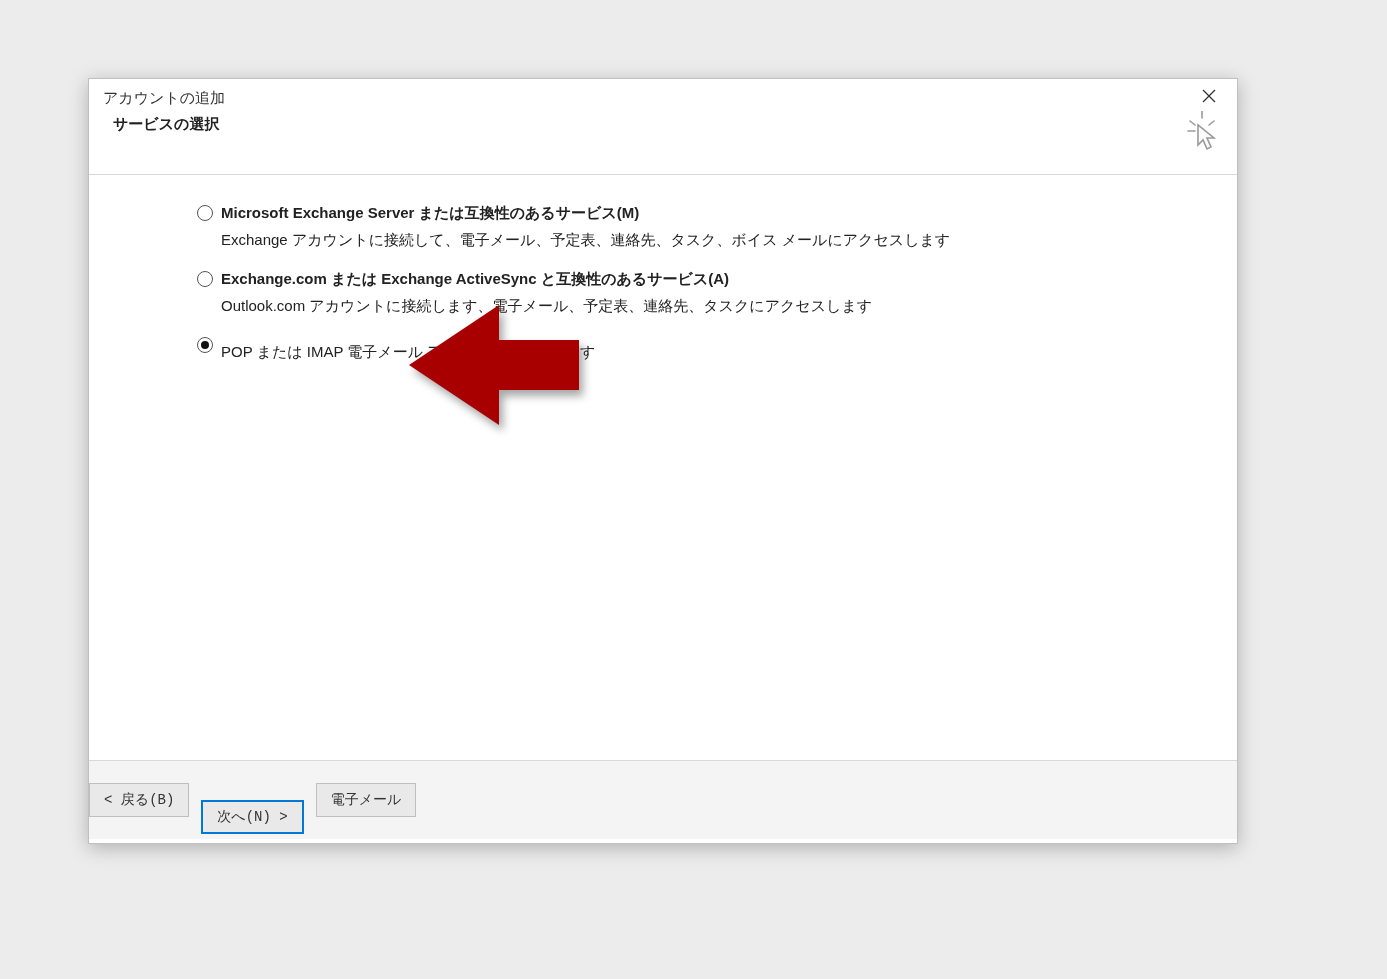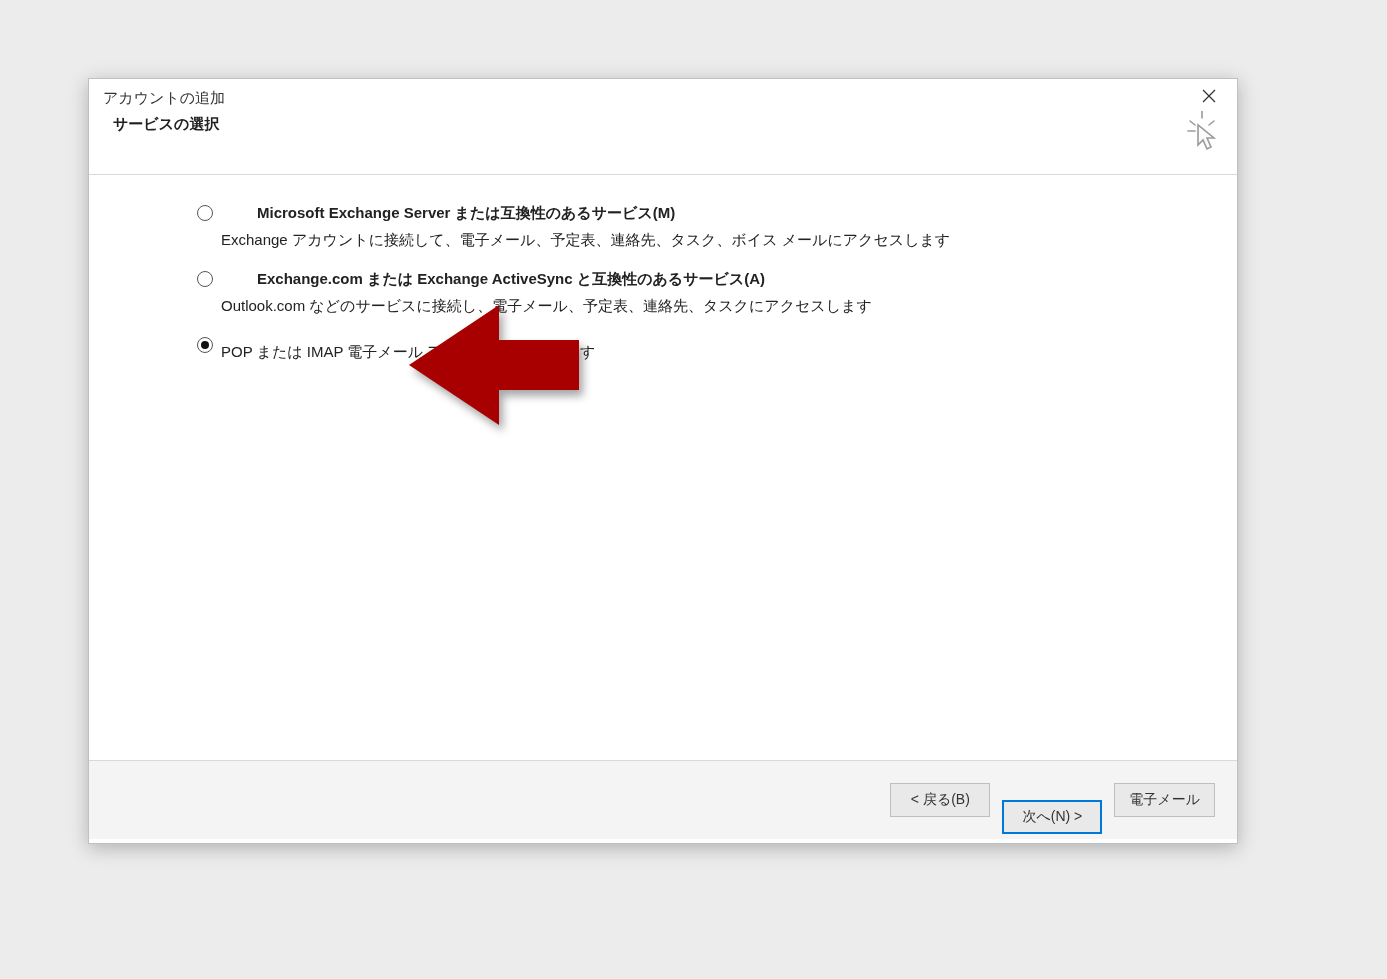--- a/index.html
+++ b/index.html
@@ -97,44 +97,44 @@
     width: 8px;
     height: 8px;
     background: #111;
     border-radius: 50%;
   }
   .opt-text .label {
     font-weight: bold;
     font-size: 15px;
     line-height: 20px;
     color: #222;
-    margin-left: 36px;
   }
   .opt-text .desc {
     font-size: 15px;
     line-height: 22px;
     color: #222;
     margin-top: 6px;
   }
   .arrow {
     position: absolute;
     left: 320px;
     top: 120px;
     pointer-events: none;
     filter: drop-shadow(4px 6px 4px rgba(0,0,0,0.35));
   }
   .footer {
     height: 78px;
     background: #f4f4f4;
     display: flex;
-    justify-content: flex-end;
+    justify-content: flex-start;
     align-items: center;
     padding-right: 22px;
     gap: 12px;
     box-sizing: border-box;
+    font-family: Liberation Mono, monospace;
   }
   .btn {
     min-width: 100px;
     height: 34px;
     padding: 0 14px;
     background: #e9e9e9;
     border: 1px solid #bfbfbf;
     font-size: 14px;
     color: #333;
     cursor: pointer;
@@ -184,21 +184,21 @@
       <div class="opt-text">
         <div class="label">Microsoft Exchange Server または互換性のあるサービス(M)</div>
         <div class="desc">Exchange アカウントに接続して、電子メール、予定表、連絡先、タスク、ボイス メールにアクセスします</div>
       </div>
     </div>
 
     <div class="option">
       <div class="radio"></div>
       <div class="opt-text">
         <div class="label">Exchange.com または Exchange ActiveSync と互換性のあるサービス(A)</div>
-        <div class="desc">Outlook.com などのサービスに接続し、電子メール、予定表、連絡先、タスクにアクセスします</div>
+        <div class="desc">Outlook.com アカウントに接続します、電子メール、予定表、連絡先、タスクにアクセスします</div>
       </div>
     </div>
 
     <div class="option">
       <div class="radio selected"></div>
       <div class="opt-text">
         <div class="desc">POP または IMAP 電子メール アカウントに接続します</div>
       </div>
     </div>
 

